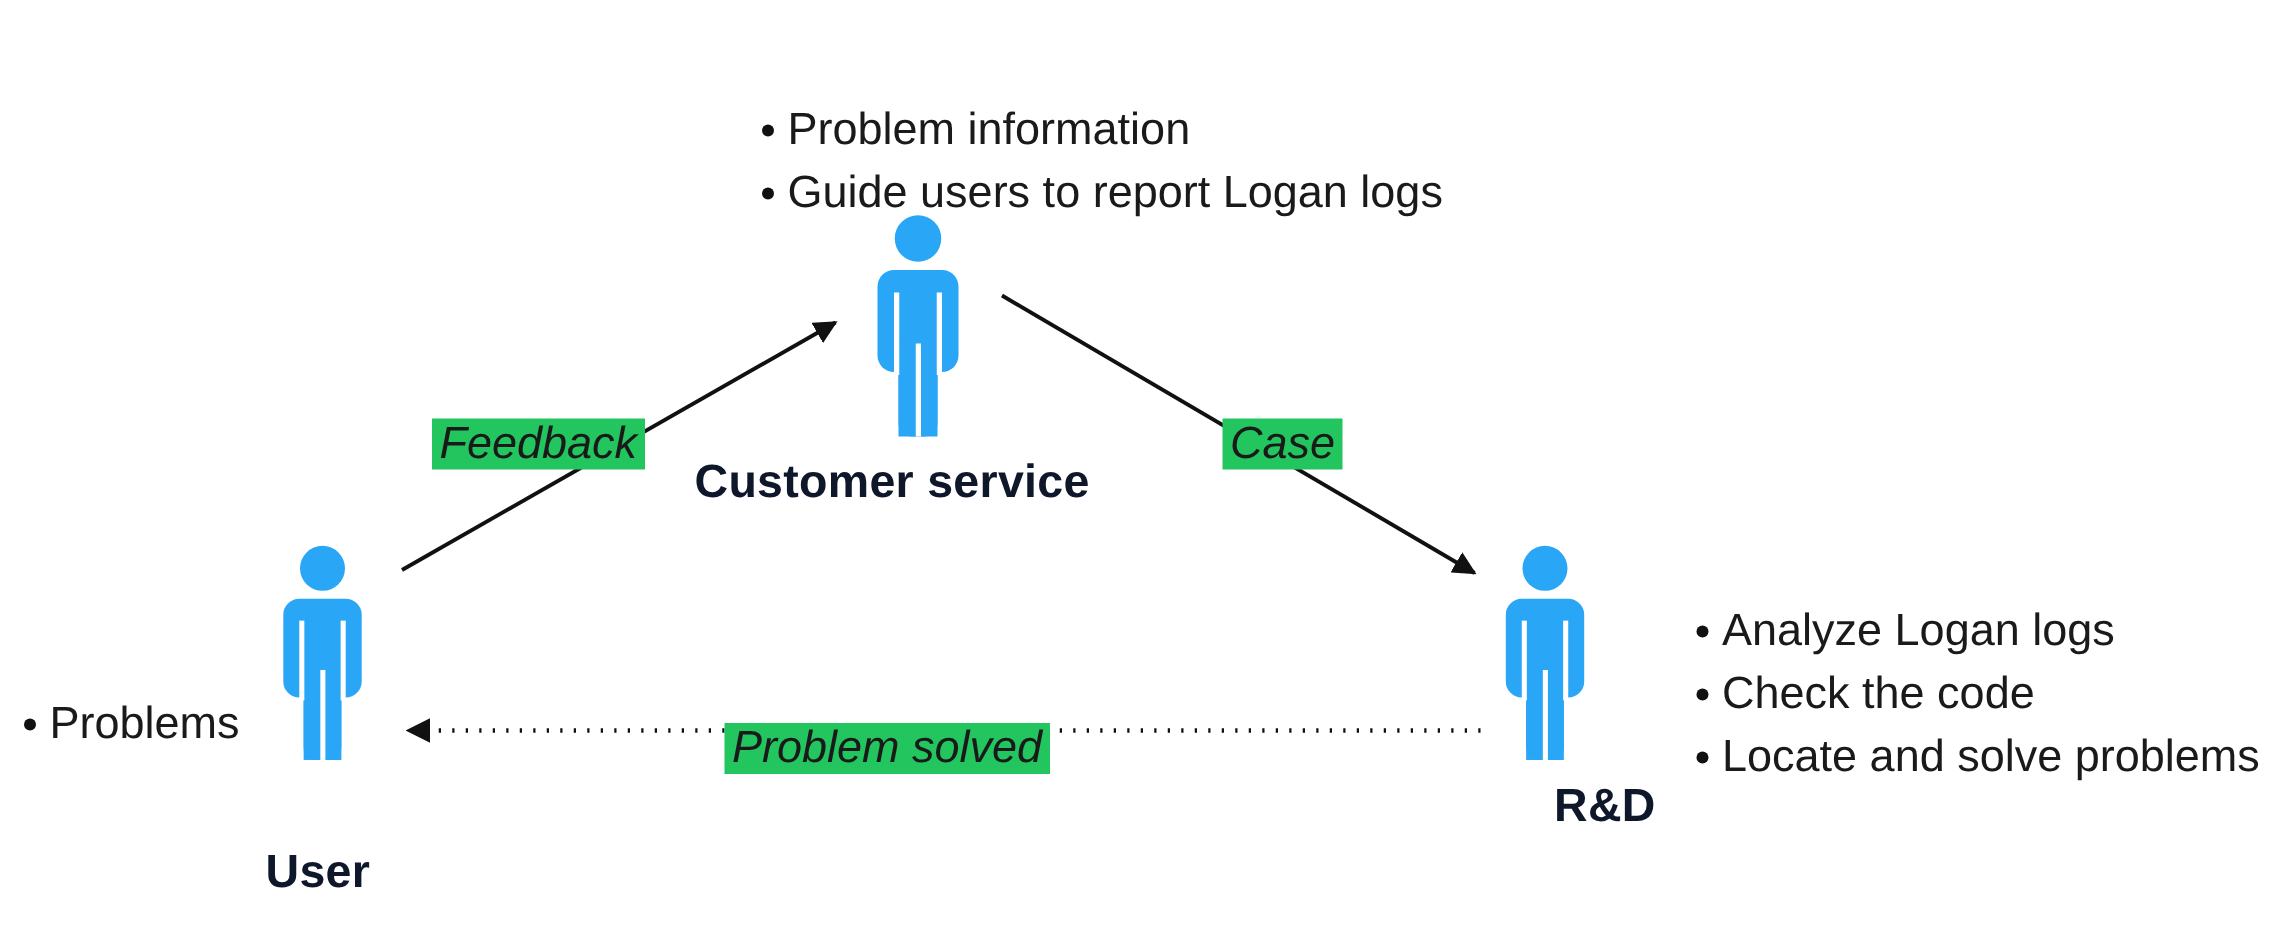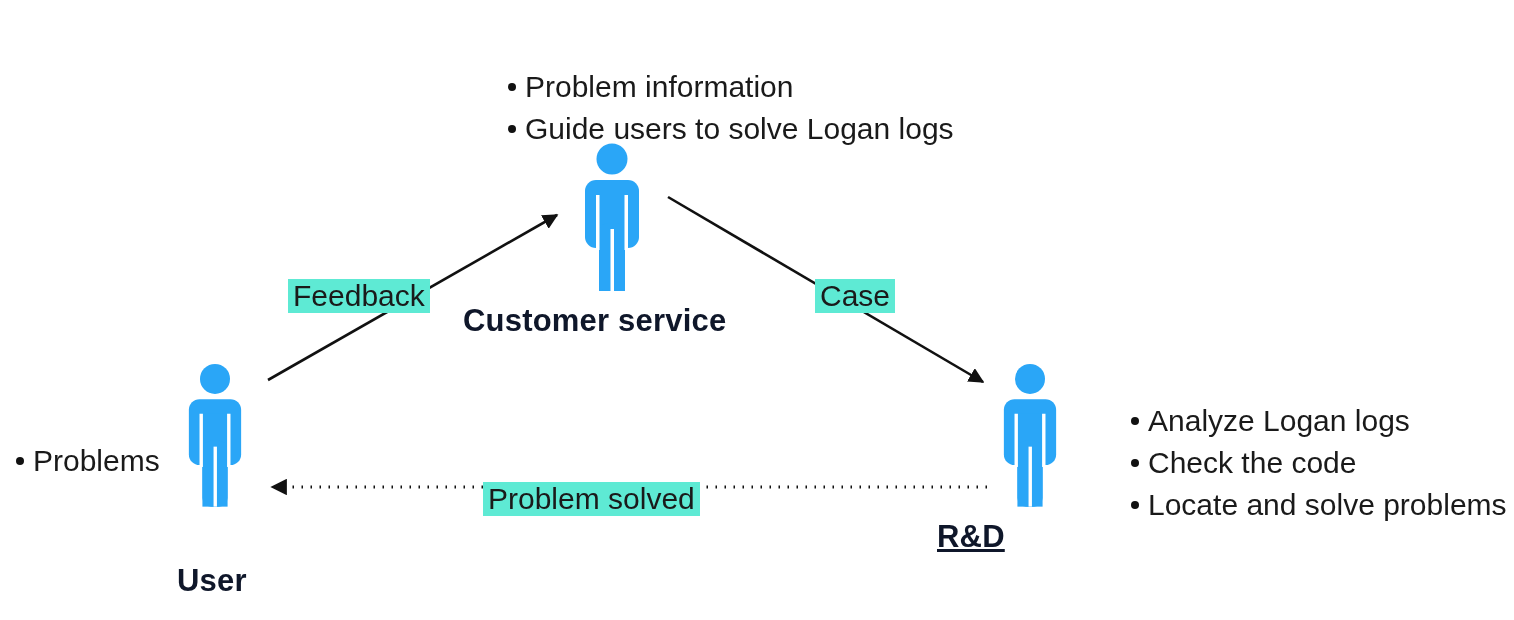--- a/index.html
+++ b/index.html
@@ -51,43 +51,44 @@
     height: 8px;
     border-radius: 50%;
     background: #111111;
   }
   .bullet-list li .bullet-text {
     display: inline-block;
   }
 
   #cs-notes  { left: 508px; top: 50px; margin-top: 16px; }
   #rd-notes  { left: 1131px; top: 400px; }
-  #user-notes{ left: 16px;  top: 440px; }
+  #user-notes{ left: 16px;  top: 462px; }
 
   
   .role-label {
     position: absolute;
     font-size: 31px;
     font-weight: bold;
     color: #0f172a;
     white-space: nowrap;
     letter-spacing: 0.2px;
   }
   #label-customer-service { left: 463px; top: 303px; font-size: 31px; }
   #label-user             { left: 177px; top: 519px; margin-top: 44px; }
-  #label-rd              { left: 937px; top: 519px; text-decoration: underline; }
+  #label-rd              { left: 1036px; top: 519px; }
 
   
   .edge-label {
     position: absolute;
     font-size: 30px;
     color: #1a1a1a;
     white-space: nowrap;
-    background: #5eead4;
+    background: #22c55e;
     padding: 0 5px;
+    font-style: italic;
   }
   #label-feedback       { left: 288px; top: 279px; }
   #label-case           { left: 815px; top: 279px; text-align: center; }
   #label-problem-solved { left: 483px; top: 482px; }
 
   
   .person {
     position: absolute;
   }
 </style>
@@ -155,21 +156,21 @@
 
   <div class="edge-label" id="label-problem-solved">Problem solved</div>
 
   <ul class="bullet-list" id="cs-notes">
     <li>
       <span class="bullet-dot"></span>
       <span class="bullet-text">Problem information</span>
     </li>
     <li>
       <span class="bullet-dot"></span>
-      <span class="bullet-text">Guide users to solve Logan logs</span>
+      <span class="bullet-text">Guide users to report Logan logs</span>
     </li>
   </ul>
 
   <ul class="bullet-list" id="rd-notes">
     <li>
       <span class="bullet-dot"></span>
       <span class="bullet-text">Analyze Logan logs</span>
     </li>
     <li>
       <span class="bullet-dot"></span>

